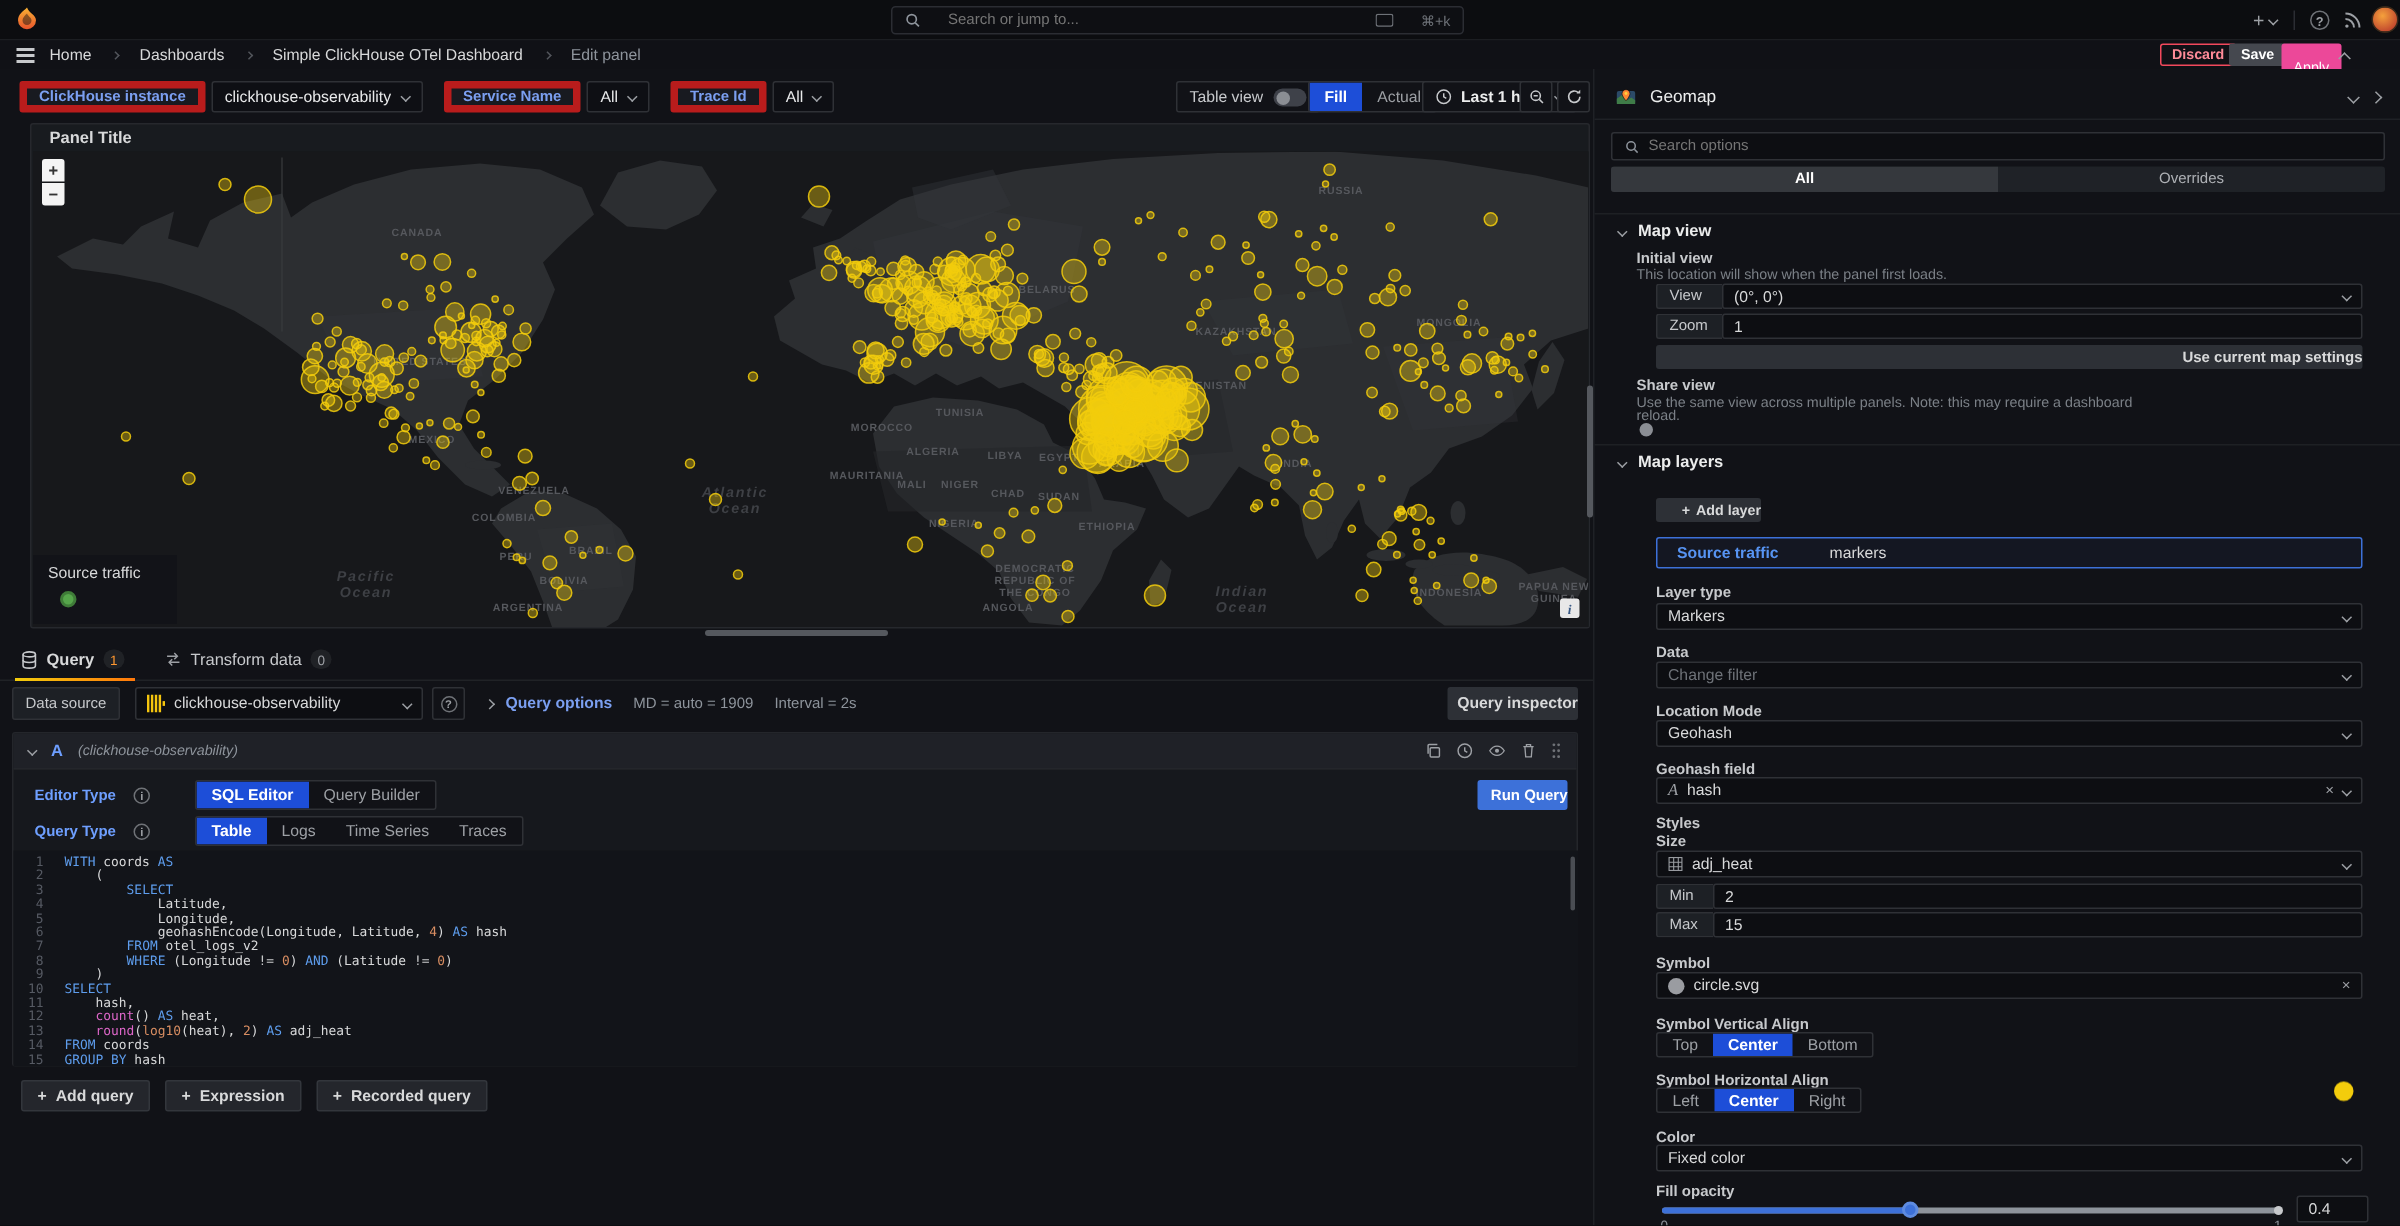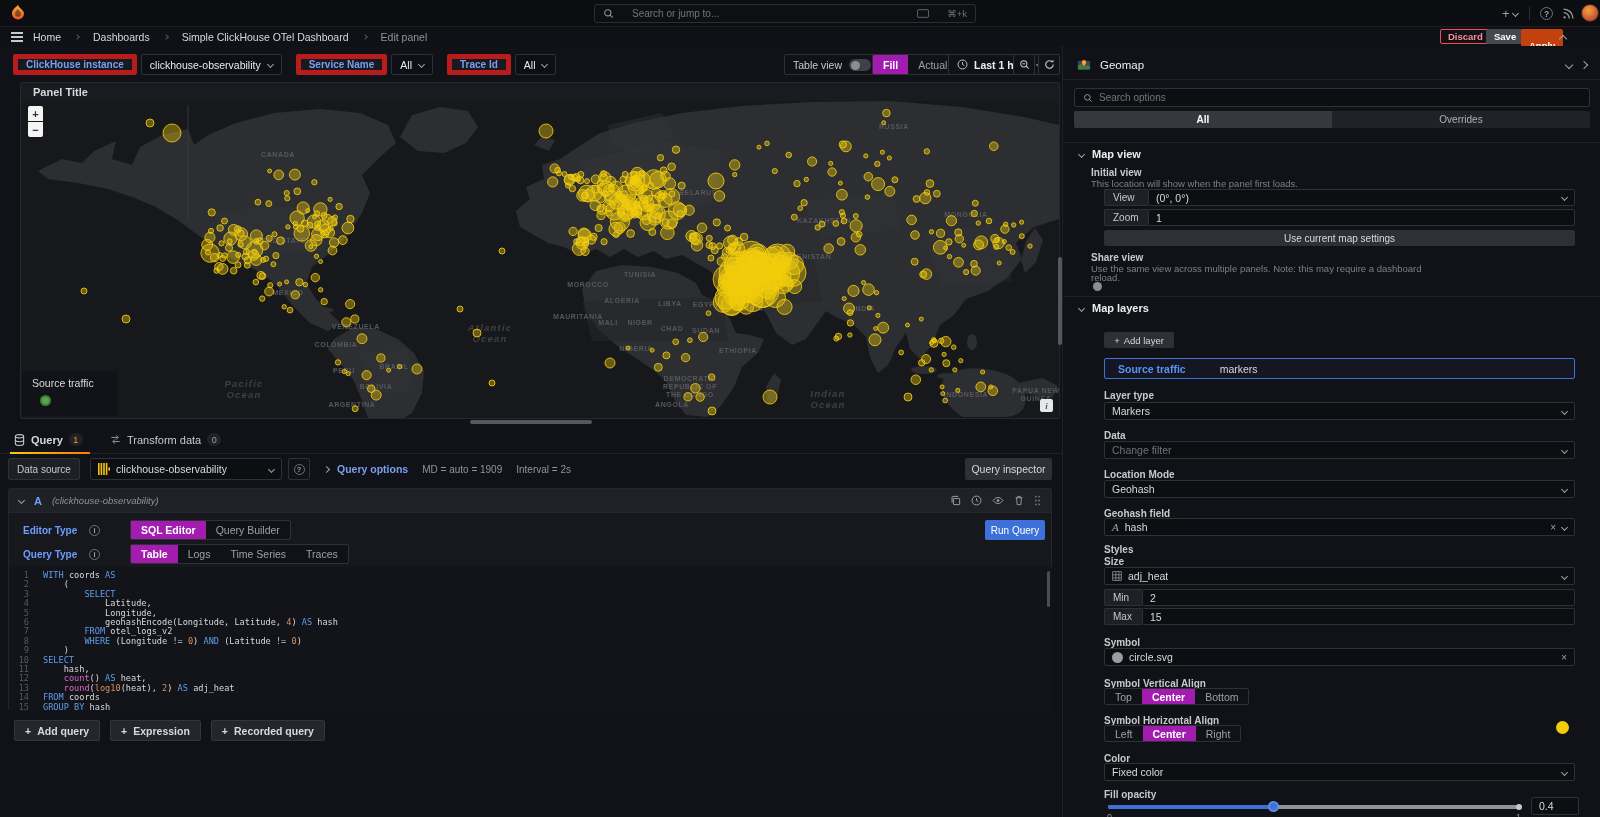--- a/index.html
+++ b/index.html
@@ -10,26 +10,26 @@
   .row{display:flex;align-items:center}
   .bd{background:#111217;border:1px solid #2f3136;border-radius:2px}
   .cv{display:inline-block;width:6px;height:6px;border-right:1.4px solid currentColor;border-bottom:1.4px solid currentColor}
   .cv.down{transform:rotate(45deg)}
   .cv.right{transform:rotate(-45deg)}
   .cv.up{transform:rotate(-135deg)}
   .chip-label{height:21px;display:flex;align-items:center;padding:0 8px;background:#181a20;border:5px solid #b91c1c;border-radius:2px;color:#7b9ff0;font-size:10px;font-weight:700}
   .chip-value{height:21px;display:flex;align-items:center;gap:7px;padding:0 8px;background:#0e0f14;border:1px solid #2f3136;border-radius:2px;color:#e9eaeb;font-size:10.5px}
   .seg{display:inline-flex;height:100%;border:1px solid #2f3136;border-radius:2px;overflow:hidden;background:#111217}
   .seg>span{display:flex;align-items:center;padding:0 10px;color:#9da0a5;font-size:10.5px;white-space:nowrap}
-  .seg>span.on{background:#a21caf;color:#fff;font-weight:700}
+  .seg>span.on{background:#1d4ed8;color:#fff;font-weight:700}
   .flab{font-size:10px;font-weight:700;color:#c7c9cc}
   .fdesc{font-size:9.5px;color:#7b8087}
   .inp{display:flex;align-items:center;gap:6px;background:#0d0e12;border:1px solid #2f3136;border-radius:2px;font-size:10.5px;color:#d8d9da;padding:0 7px}
   .lcell{display:flex;align-items:center;background:#1d2025;border:1px solid #2f3136;border-right:0;border-radius:2px 0 0 2px;font-size:10px;color:#c7c9cc;padding:0 8px}
-  .btn-gray{display:flex;align-items:center;justify-content:center;background:#2d3036;border-radius:2px;color:#d8d9da;font-size:10px;font-weight:400}
+  .btn-gray{display:flex;align-items:center;justify-content:flex-end;background:#2d3036;border-radius:2px;color:#d8d9da;font-size:10px;font-weight:700}
   .tog{width:26px;height:13px;border-radius:7px;background:#3e4149;position:relative}
   .tog::after{content:"";position:absolute;left:2px;top:2px;width:9px;height:9px;border-radius:50%;background:#8b8e94}
   .info-i{display:inline-flex;align-items:center;justify-content:center;width:11px;height:11px;border:1px solid #6f7277;border-radius:50%;font-size:7.5px;color:#9da0a5;font-weight:700}
   .tabbtn{display:flex;align-items:center;gap:6px;color:#d8d9da;font-size:11px}
   .badge{min-width:14px;height:13px;padding:0 4px;border-radius:7px;background:#202226;font-size:9px;display:flex;align-items:center;justify-content:center}
   
   #sql-lines{font-family:"DejaVu Sans Mono",monospace;font-size:8.6px;line-height:9.4px;color:#d8d9da}
   .cl{white-space:pre}
   .ln{display:inline-block;width:34px;text-align:right;padding-right:14px;color:#565a63}
   .tk-k{color:#5e9ded}.tk-f{color:#dd66c8}.tk-g{color:#d98e62}.tk-n{color:#d98e62}.tk-o{color:#c8c9cb}.tk-p{color:#d8d9da}
@@ -99,21 +99,21 @@
       <span>Simple ClickHouse OTel Dashboard</span>
       <span class="cv right" style="color:#53565c;width:4px;height:4px"></span>
       <span style="color:#8e949c">Edit panel</span>
     </div>
     <div class="abs row" style="left:1440px;top:2px;height:15px;padding:0 7px;border:1px solid #f2495c;border-radius:2px;color:#ff8b98;font-size:9.5px;font-weight:700">
       <span>Discard</span>
     </div>
     <div class="abs row" style="left:1486px;top:2px;height:15px;padding:0 8px;background:#45484f;border-radius:2px;color:#fff;font-size:9.5px;font-weight:700">
       <span>Save</span>
     </div>
-    <div class="abs row" style="left:1521px;top:2px;height:32px;padding:0 8px;background:#c2410c;border-radius:2px;color:#fff;font-size:9.5px;font-weight:700">
+    <div class="abs row" style="left:1521px;top:2px;height:32px;padding:0 8px;background:#ec4899;border-radius:2px;color:#fff;font-size:9.5px;font-weight:400">
       <span>Apply</span>
     </div>
     <span class="abs cv up" style="left:1560px;top:9px;color:#9da0a5"></span>
   </div>
 
   <div class="abs" style="left:0;top:46px;width:1062px;height:36px;background:#111217">
     <div class="abs row" style="left:13px;top:8px;gap:4px">
       <span class="chip-label">ClickHouse instance</span>
       <span class="chip-value">
           <span>clickhouse-observability</span>

